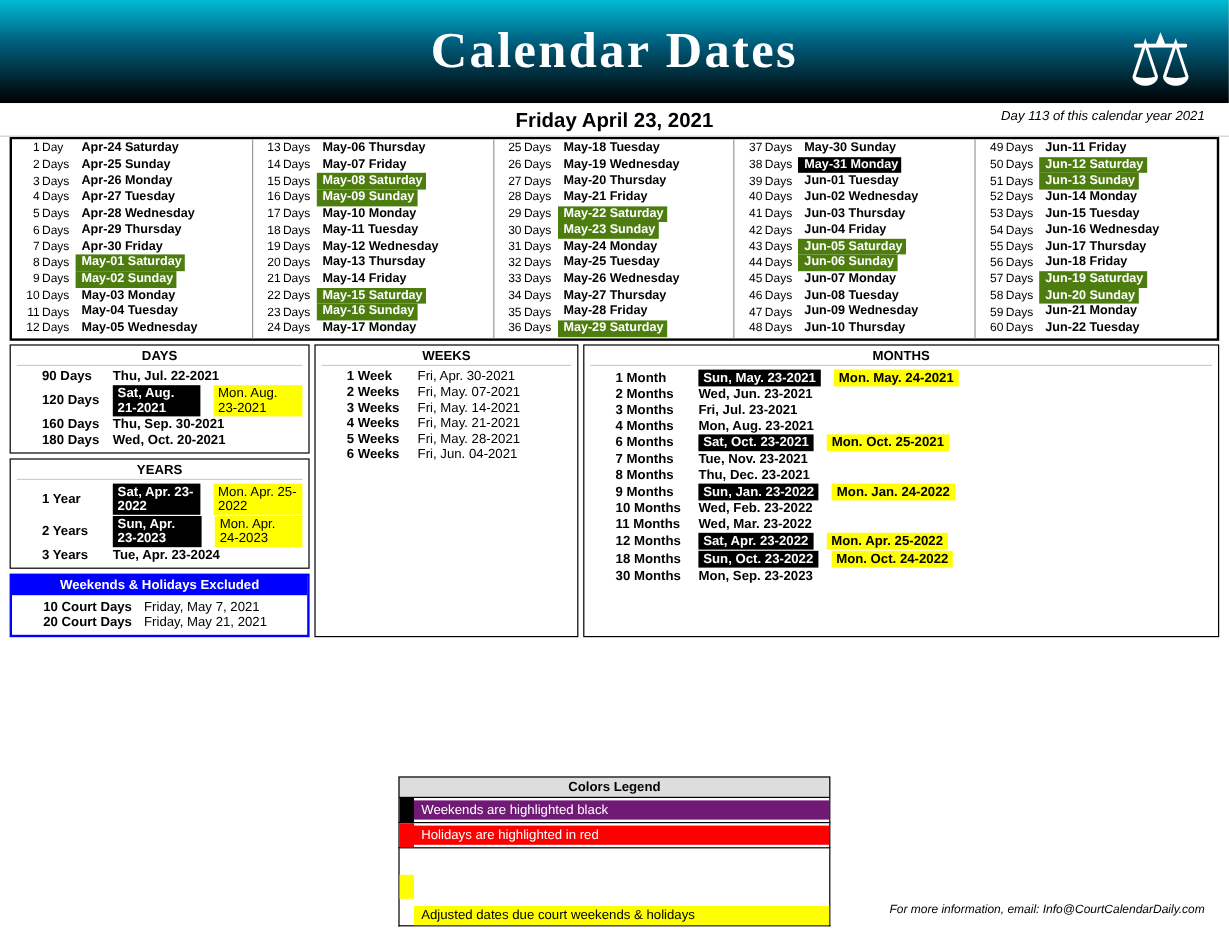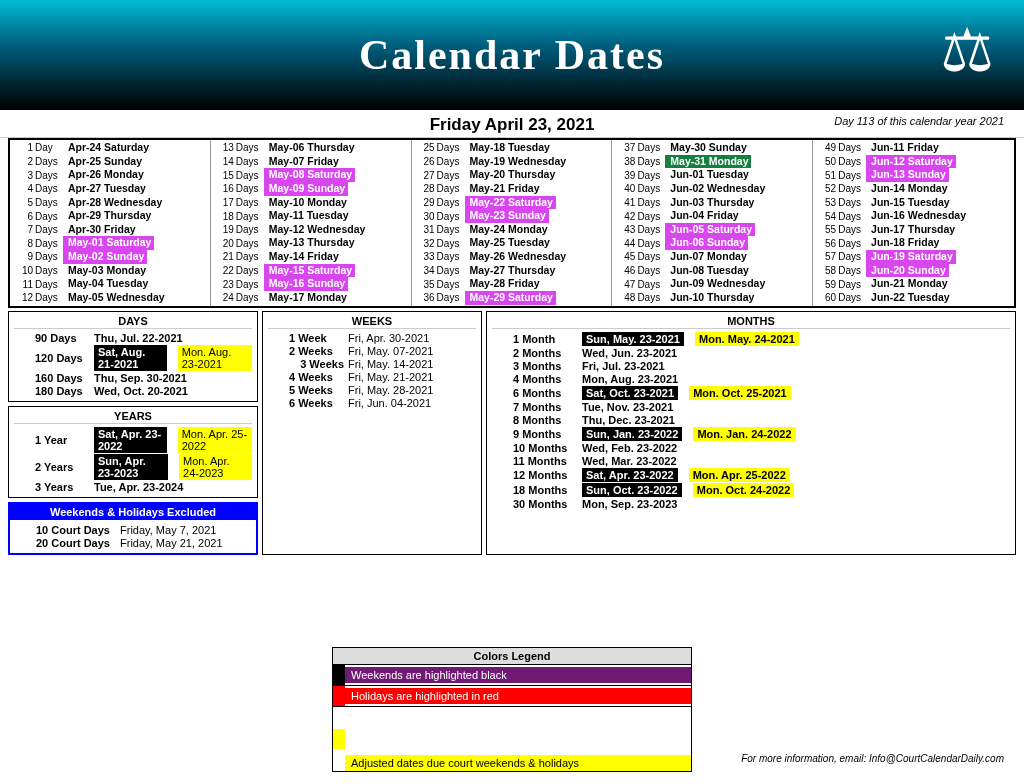--- a/index.html
+++ b/index.html
@@ -1,20 +1,20 @@
 <!DOCTYPE html>
 <html><head>
   <meta charset="utf-8">
   <style>
     * { margin: 0; padding: 0; box-sizing: border-box; }
     body { width: 1024px; height: 784px; overflow: hidden; font-family: Arial, sans-serif; background: #fff; }
 
     .header {
       background: linear-gradient(180deg, #00bcd4 0%, #006080 40%, #000 100%);
-      height: 110px;
+      height: 86px;
       display: flex;
       align-items: center;
       justify-content: center;
       position: relative;
     }
     .header-title {
       font-family: Georgia, 'Times New Roman', serif;
       font-size: 42px;
       color: #fff;
       font-weight: bold;
@@ -153,22 +153,22 @@
 
     .cal-entry {
       display: flex;
       align-items: center;
       font-size: 10.5px;
       line-height: 1.3;
     }
     .cal-entry .en { min-width: 20px; text-align: right; font-size: 10px; }
     .cal-entry .el { min-width: 30px; font-size: 10px; padding-left: 2px; }
     .cal-entry .ed { font-weight: bold; padding-left: 2px; }
-    .bg-black { background: #d946ef; color: #fff; }
-    .bg-red { background: #15803d; color: #fff; }
+    .bg-black { background: #4d7c0f; color: #fff; }
+    .bg-red { background: #000000; color: #fff; }
 
   </style>
 </head>
 <body>
 
 <div class="outer-wrapper">
 
   <div class="header">
     <div class="header-title">Calendar Dates</div>
     <div class="header-icon">⚖</div>
@@ -549,21 +549,21 @@
         <div id="weeks-rows">
             <div class="row-line">
               <span style="min-width:55px;font-size:11px;"><b>1 Week</b></span>
               <span>Fri, Apr. 30-2021</span>
             </div>
             <div class="row-line">
               <span style="min-width:55px;font-size:11px;"><b>2 Weeks</b></span>
               <span>Fri, May. 07-2021</span>
             </div>
             <div class="row-line">
-              <span style="min-width:55px;font-size:11px;text-align:right;"><b>3 Weeks</b></span>
+              <span style="min-width:55px;font-size:11px;"><b>3 Weeks</b></span>
               <span>Fri, May. 14-2021</span>
             </div>
             <div class="row-line">
               <span style="min-width:55px;font-size:11px;"><b>4 Weeks</b></span>
               <span>Fri, May. 21-2021</span>
             </div>
             <div class="row-line">
               <span style="min-width:55px;font-size:11px;"><b>5 Weeks</b></span>
               <span>Fri, May. 28-2021</span>
             </div>

